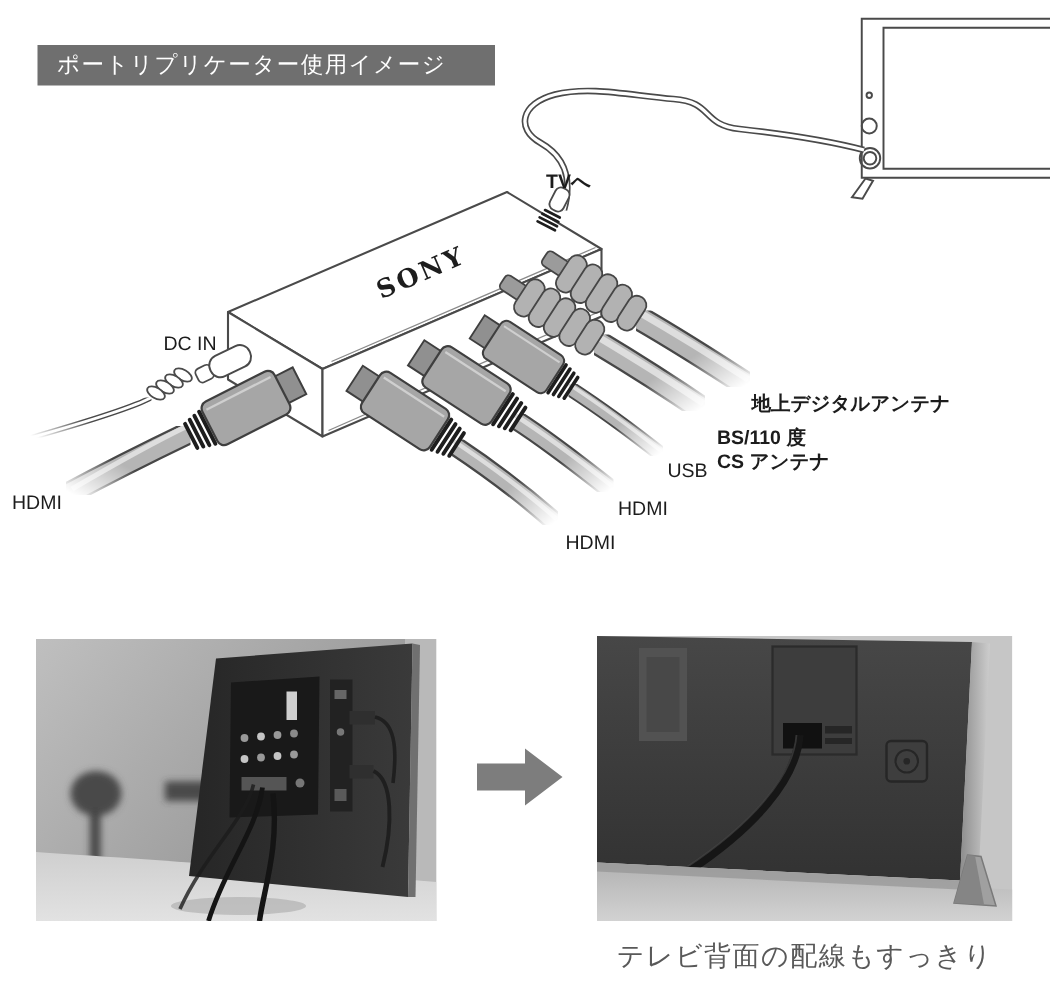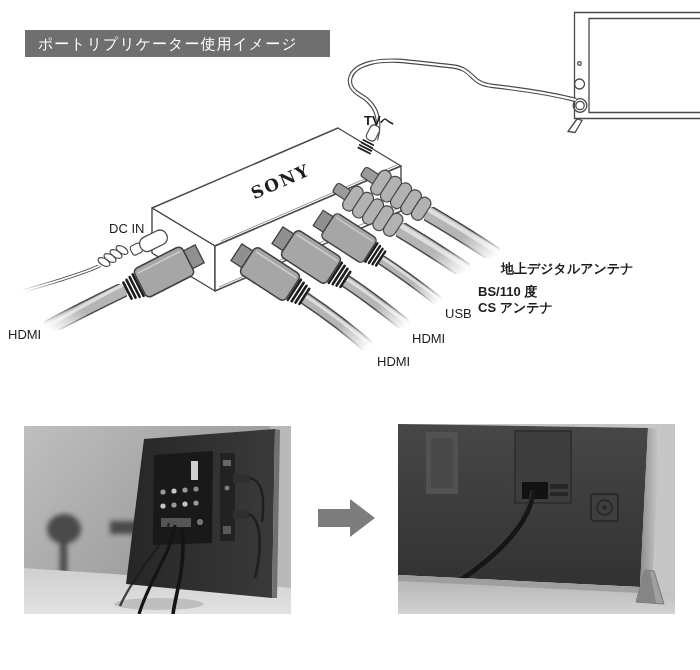--- a/index.html
+++ b/index.html
@@ -306,14 +306,17 @@
       <path d="M135,66 C133,96 104,128 62,156 C42,169 20,178 2,184" stroke="#161616" stroke-width="5.5" fill="none"></path>
       <path d="M133,66 C131,94 102,126 60,154" stroke="#4a4a4a" stroke-width="1.2" fill="none" opacity="0.6"></path>
       <path d="M250,4 L262,5 L254,168 L242,163 Z" fill="url(#rpEdge)"></path>
       <path d="M0,151 L242,163 L254,168 L277,169 L277,190 L0,190 Z" fill="url(#rpFloor)"></path>
       <path d="M0,151 L242,163 L241,169 L0,157 Z" fill="#8e8e8e" opacity="0.6"></path>
       <path d="M247,146 L256,147 L266,180 L238,178 Z" fill="#a0a0a0" stroke="#7a7a7a" stroke-width="1"></path>
       <path d="M247,146 L252,146.5 L258,179 L238,178 Z" fill="#858585"></path>
     </svg>
   </div>
 
+  <div id="caption">
+    <span>テレビ背面の配線もすっきり</span>
+  </div>
 
 </div>
 
 </body></html>

